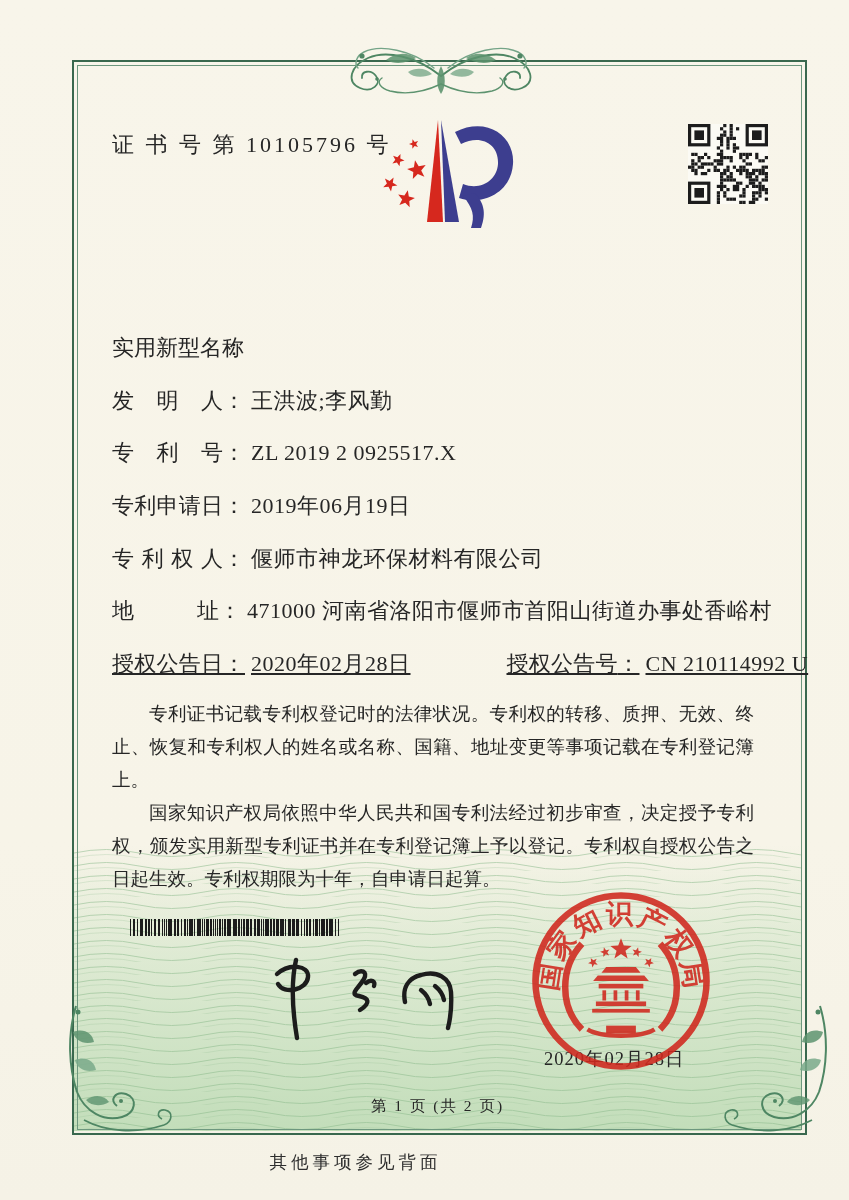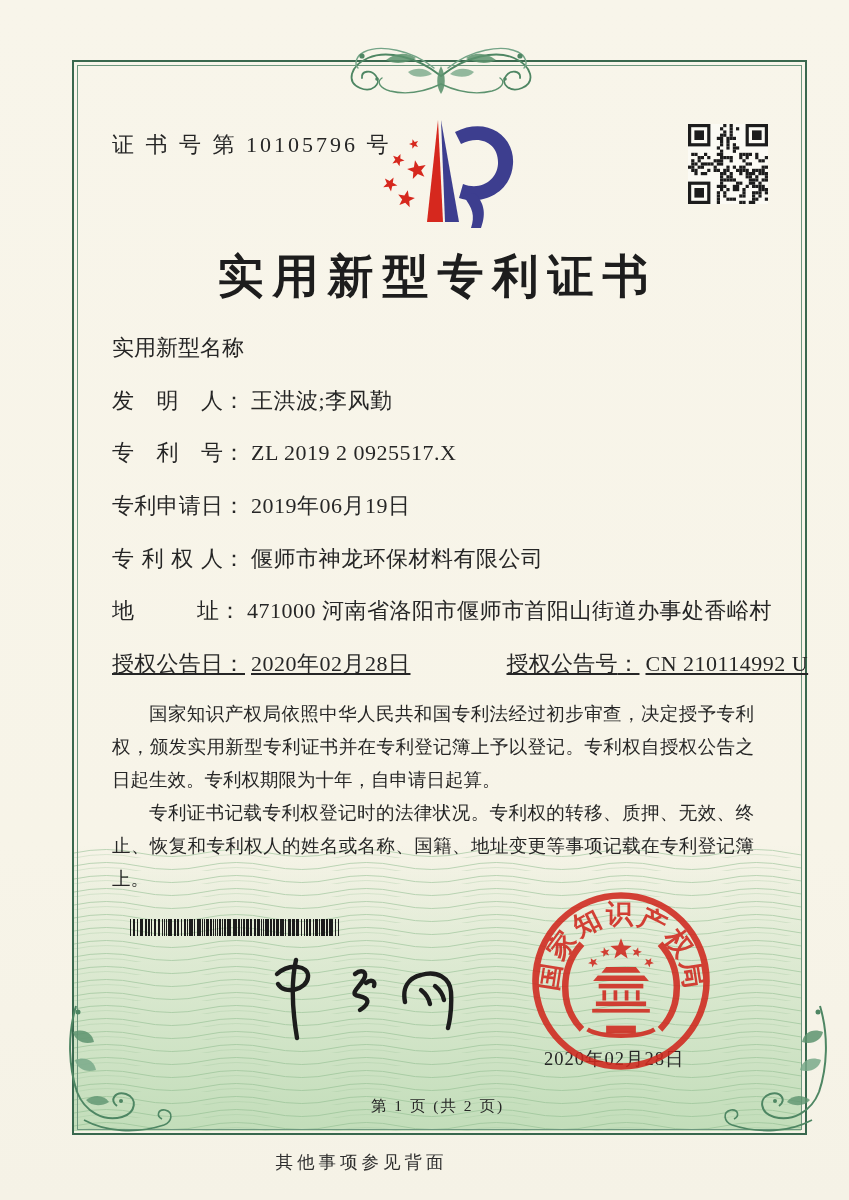--- a/index.html
+++ b/index.html
@@ -39,21 +39,21 @@
   .pair2{margin-left:96px;align-items:center;}
   .paras{position:absolute;left:112px;top:698px;width:642px;z-index:3;font-size:18.5px;line-height:33px;text-align:justify;}
   .paras p{margin:0;text-indent:2em;}
   .barcode{position:absolute;left:130px;top:919px;width:216px;height:17px;display:flex;align-items:stretch;z-index:3;}
   .barcode i{display:block;background:#1c1c1c;height:100%;}
   .signer{position:absolute;left:158px;top:966px;z-index:3;font-size:20px;letter-spacing:4px;line-height:40px;}
   .sig{position:absolute;left:262px;top:948px;width:210px;height:100px;z-index:3;}
   .seal-date{position:absolute;left:544px;top:1046px;width:190px;z-index:3;font-size:18.5px;letter-spacing:1px;}
   .seal{position:absolute;left:528px;top:888px;width:186px;height:186px;z-index:4;opacity:.88;}
   .page-num{position:absolute;left:72px;top:1096px;width:731px;text-align:center;font-size:15.5px;letter-spacing:2px;z-index:3;font-family:Liberation Serif, serif;}
-  .back-note{position:absolute;left:14px;top:1150px;width:695px;text-align:center;font-size:17.5px;letter-spacing:4px;color:#2e2e2e;z-index:3;}
+  .back-note{position:absolute;left:8px;top:1150px;width:695px;text-align:center;font-size:17.5px;letter-spacing:4px;color:#2e2e2e;z-index:3;}
   .orn{position:absolute;z-index:3;pointer-events:none;}
   .orn.top{left:316px;top:38px;width:250px;height:60px;}
   .orn.bl{left:64px;top:1004px;width:114px;height:136px;}
   .orn.br{left:718px;top:1004px;width:114px;height:136px;transform:scaleX(-1);}
 </style>
 </head>
 <body>
 
 <div class="page">
 
@@ -305,21 +305,20 @@
       <rect x="4" y="4" width="20" height="20" fill="#fbfaf4"></rect>
       <rect x="8" y="8" width="12" height="12" fill="#1c1c1c"></rect>
       <rect x="72" y="0" width="28" height="28" fill="#1c1c1c"></rect>
       <rect x="76" y="4" width="20" height="20" fill="#fbfaf4"></rect>
       <rect x="80" y="8" width="12" height="12" fill="#1c1c1c"></rect>
       <rect x="0" y="72" width="28" height="28" fill="#1c1c1c"></rect>
       <rect x="4" y="76" width="20" height="20" fill="#fbfaf4"></rect>
       <rect x="8" y="80" width="12" height="12" fill="#1c1c1c"></rect>
     </svg>
 
-  <h1 class="title">实用新型专利证书</h1>
 
   <div class="fields">
     <div class="frow">
       <span class="flabel">实用新型名称</span>
         <span class="fcolon">：</span>
     </div>
     <div class="frow">
       <span class="flabel">发明人</span>
         <span class="fcolon">：</span>
       <span class="fvalue">王洪波;李风勤</span>
@@ -352,22 +351,22 @@
       </span>
       <span class="fpair pair2">
         <span class="flabel">授权公告号</span>
           <span class="fcolon">：</span>
         <span class="fvalue">CN 210114992 U</span>
       </span>
     </div>
   </div>
 
   <div class="paras">
+    <p>专利证书记载专利权登记时的法律状况。专利权的转移、质押、无效、终止、恢复和专利权人的姓名或名称、国籍、地址变更等事项记载在专利登记簿上。</p>
     <p>国家知识产权局依照中华人民共和国专利法经过初步审查，决定授予专利权，颁发实用新型专利证书并在专利登记簿上予以登记。专利权自授权公告之日起生效。专利权期限为十年，自申请日起算。</p>
-    <p>专利证书记载专利权登记时的法律状况。专利权的转移、质押、无效、终止、恢复和专利权人的姓名或名称、国籍、地址变更等事项记载在专利登记簿上。</p>
   </div>
 
   <div class="barcode" id="barcode">
       <i style="width: 1px; margin-right: 2px;"></i>
       <i style="width: 2px; margin-right: 2px;"></i>
       <i style="width: 1px; margin-right: 2px;"></i>
       <i style="width: 3px; margin-right: 2px;"></i>
       <i style="width: 2px; margin-right: 1px;"></i>
       <i style="width: 2px; margin-right: 1px;"></i>
       <i style="width: 1px; margin-right: 2px;"></i>

